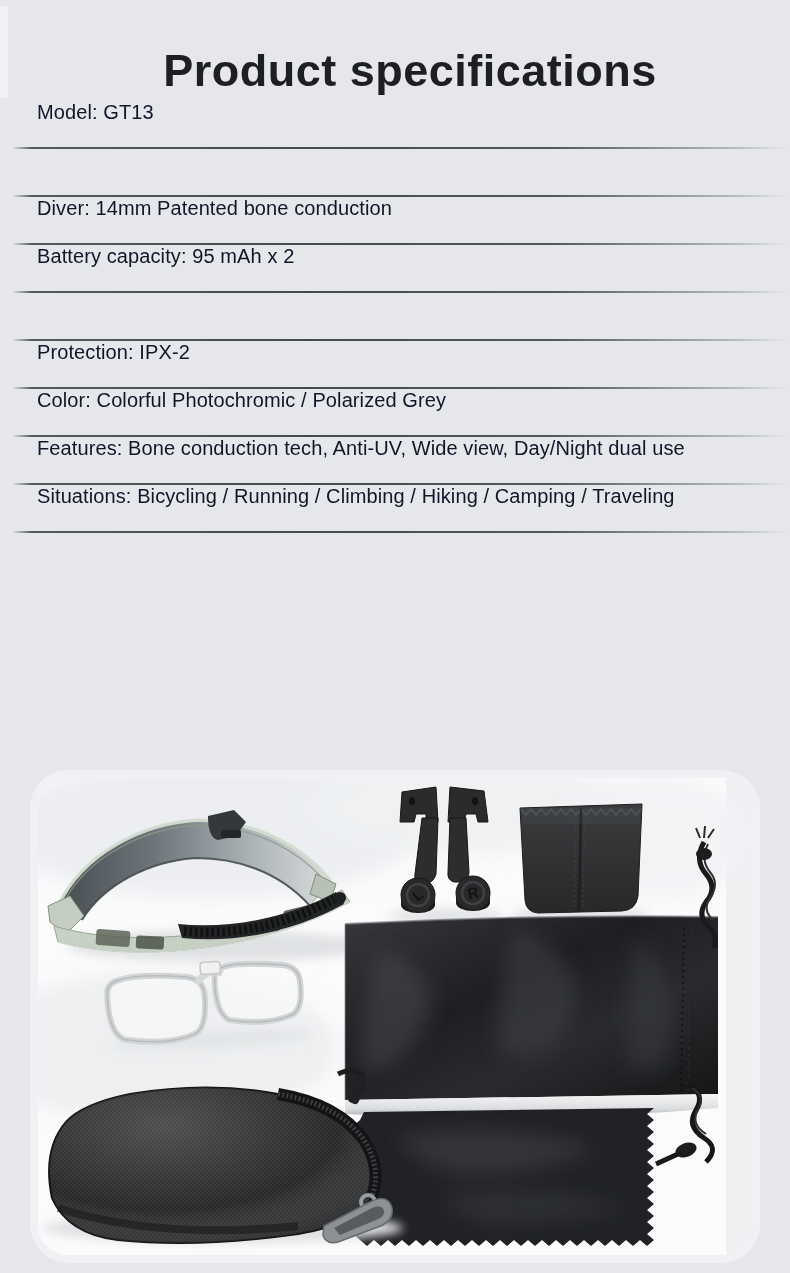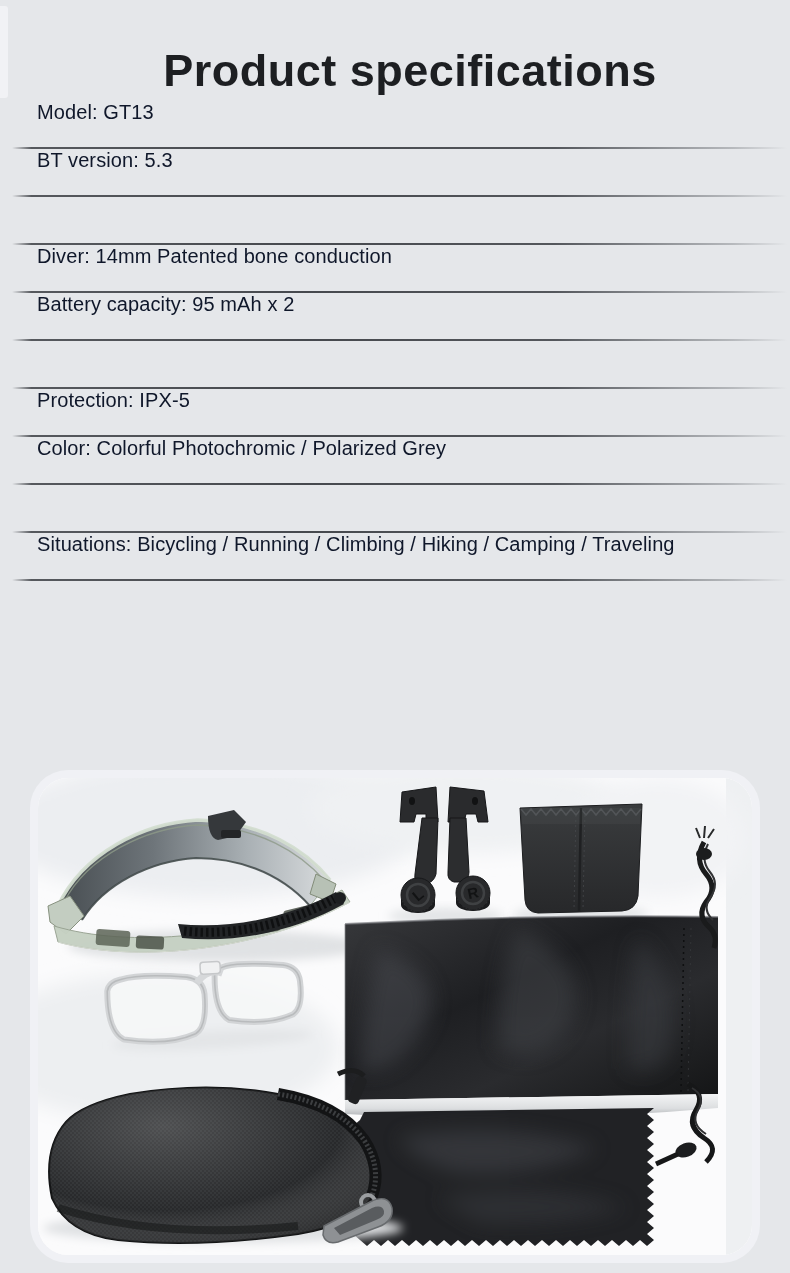--- a/index.html
+++ b/index.html
@@ -44,46 +44,43 @@
   <div class="edge-strip"></div>
 
   <h1 class="title">Product specifications</h1>
 
   <div class="specs">
     <div class="spec-row">
         <span>Model: GT13</span>
         <div class="divider"></div>
       </div>
     <div class="spec-row">
-        <span>BT version: 5.3</span>
-        <div class="divider"></div>
-      </div>
-    <div class="spec-row">
         <div class="divider"></div>
       </div>
     <div class="spec-row">
         <span>Diver: 14mm Patented bone conduction</span>
         <div class="divider"></div>
       </div>
     <div class="spec-row">
         <span>Battery capacity: 95 mAh x 2</span>
         <div class="divider"></div>
       </div>
     <div class="spec-row">
         <div class="divider"></div>
       </div>
     <div class="spec-row">
-        <span>Protection: IPX-5</span>
+        <span>Protection: IPX-2</span>
         <div class="divider"></div>
       </div>
     <div class="spec-row">
         <span>Color: Colorful Photochromic / Polarized Grey</span>
         <div class="divider"></div>
       </div>
     <div class="spec-row">
+        <span>Features: Bone conduction tech, Anti-UV, Wide view, Day/Night dual use</span>
         <div class="divider"></div>
       </div>
     <div class="spec-row">
         <span>Situations: Bicycling / Running / Climbing / Hiking / Camping / Traveling</span>
         <div class="divider"></div>
       </div>
   </div>
 
   <div class="photo">
     <svg width="714" height="477" viewBox="0 0 714 477" xmlns="http://www.w3.org/2000/svg">

